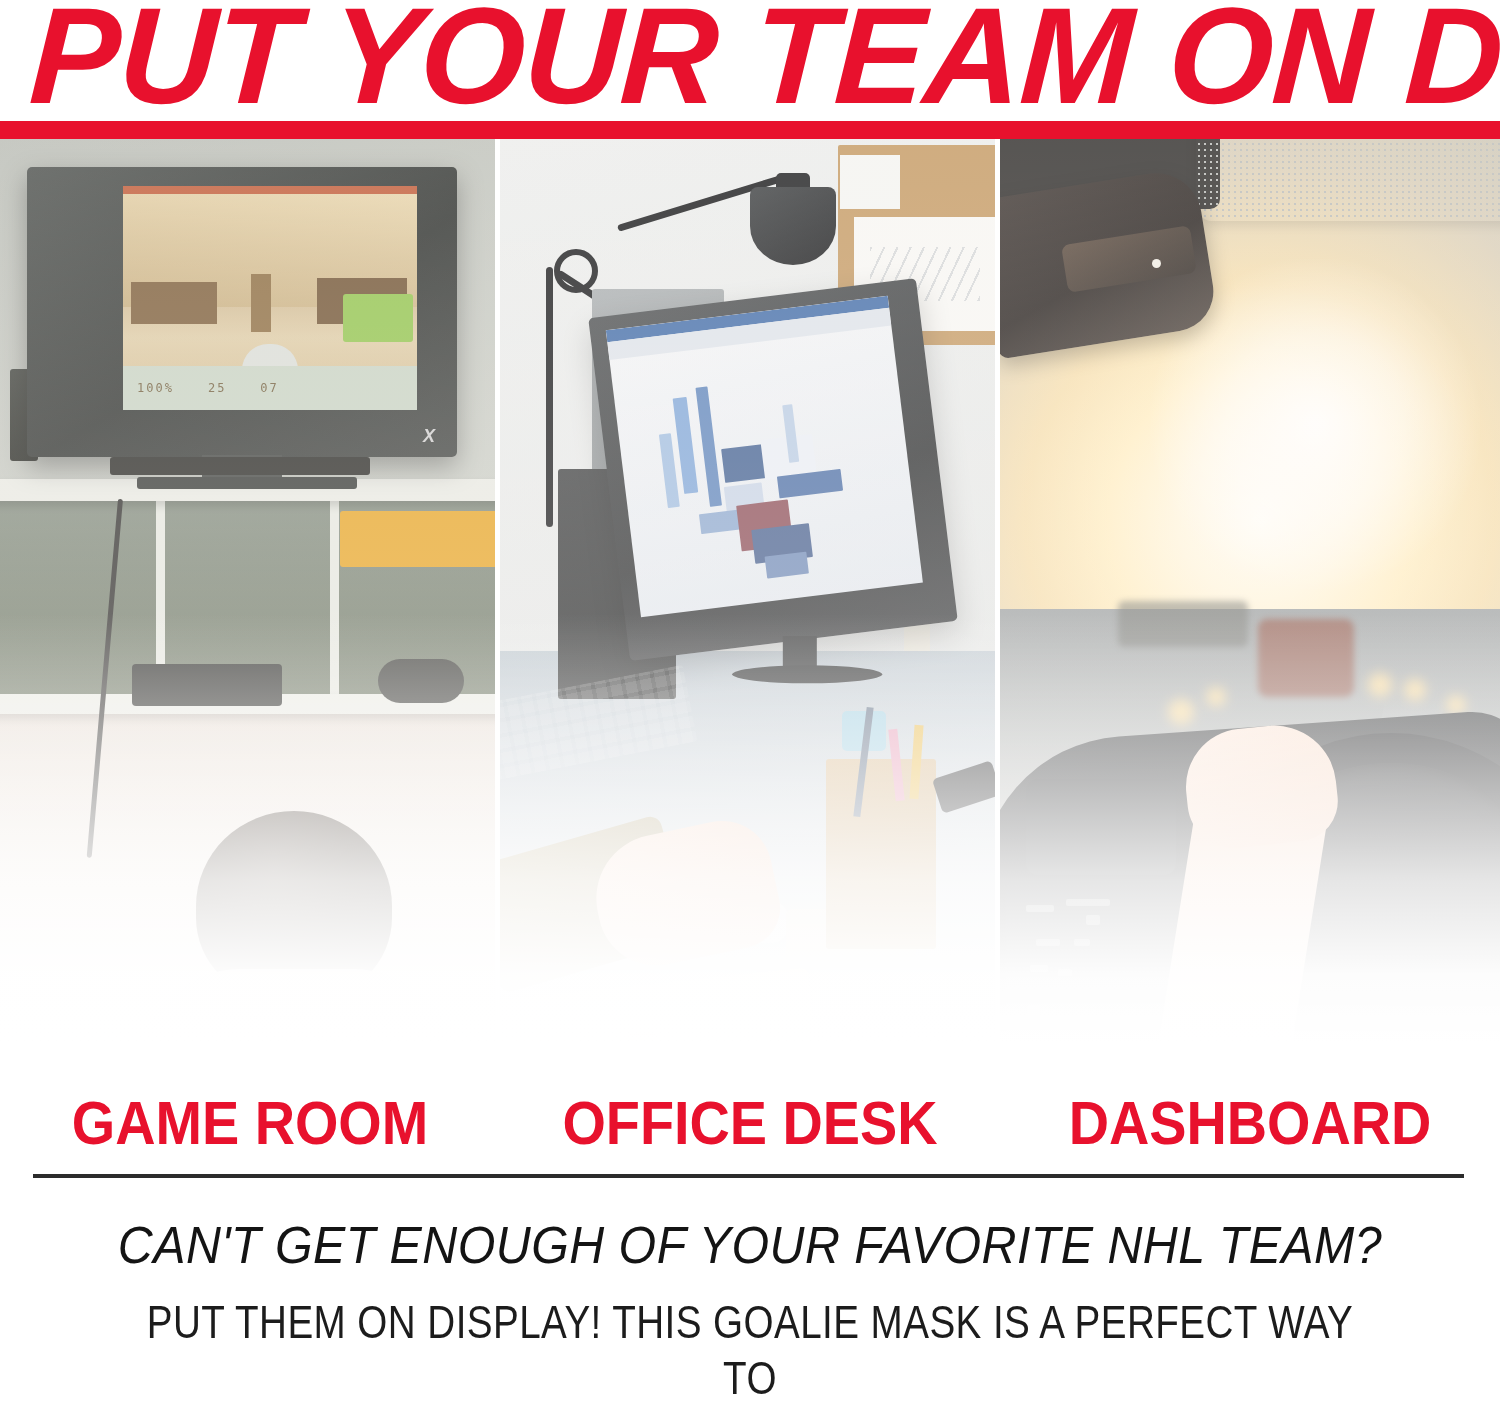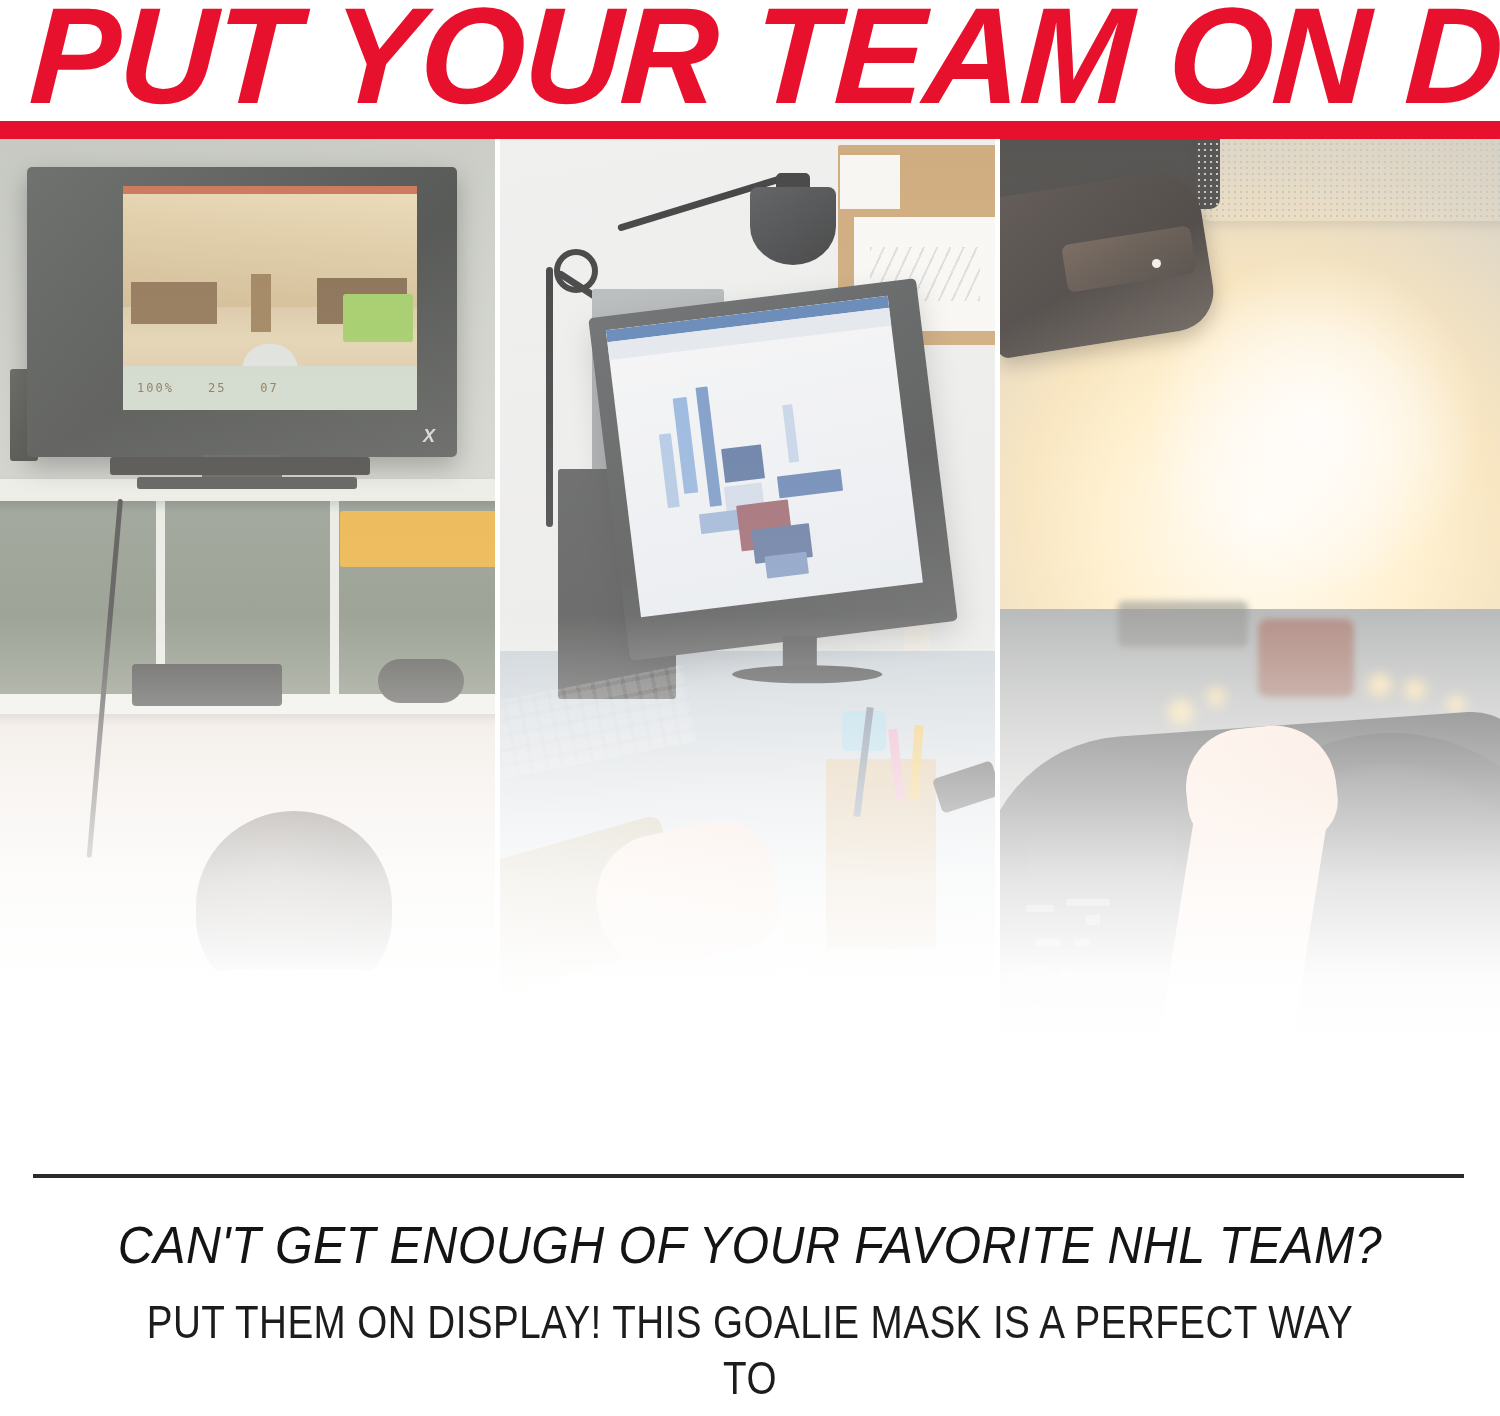--- a/index.html
+++ b/index.html
@@ -480,20 +480,25 @@
         <div class="p3-wheel"></div>
         <div class="p3-arm"></div>
         <div class="p3-fist"></div>
       </div>
       <div class="wash"></div>
       <div class="fade"></div>
     </div>
 
   </div>
 
+  <div class="captions">
+    <div class="caption">GAME ROOM</div>
+    <div class="caption">OFFICE DESK</div>
+    <div class="caption">DASHBOARD</div>
+  </div>
 
   <div class="divider"></div>
 
   <div class="tagline">CAN'T GET ENOUGH OF YOUR FAVORITE NHL TEAM?</div>
   <div class="body-copy">
     <span class="line">PUT THEM ON DISPLAY! THIS GOALIE MASK IS A PERFECT WAY TO</span>
     <span class="line">REPRESENT YOUR TEAM WHILE ADDING DECORATION TO YOUR SPACE!</span>
   </div>
 
 </div>

